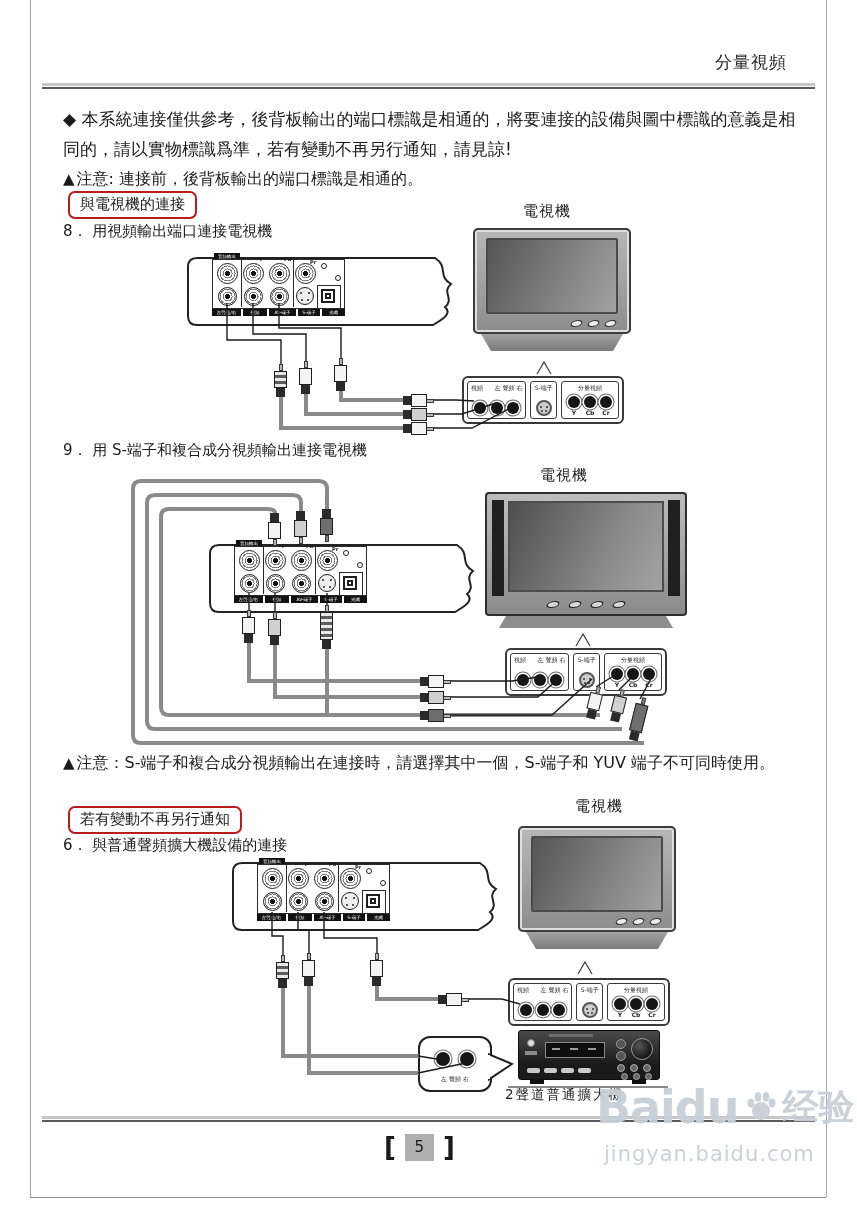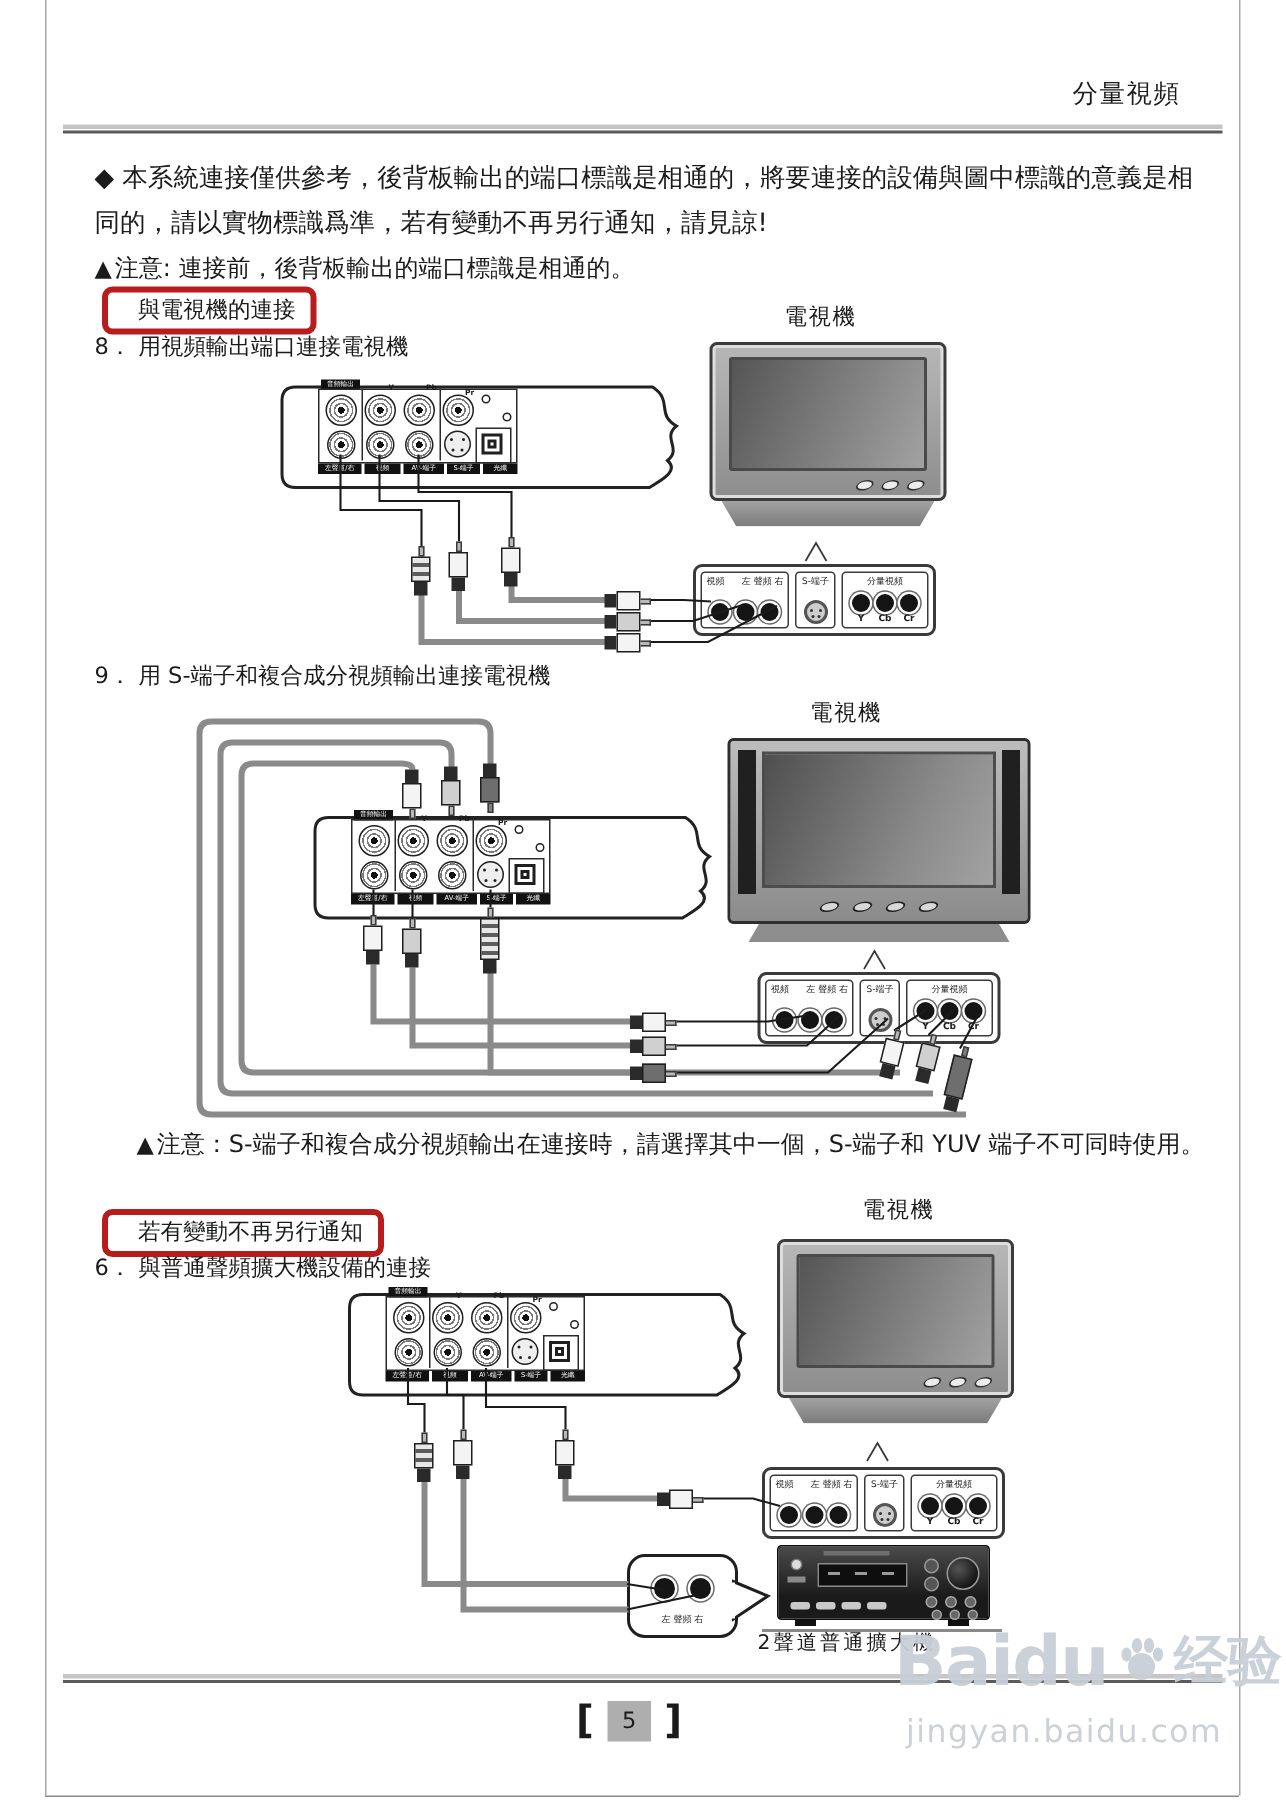--- a/index.html
+++ b/index.html
@@ -11,21 +11,21 @@
   .frame-r{left:826px;top:0;width:0;height:1197px;border-left:1px solid #a8a8a8;}
   .frame-b{left:30px;top:1197px;width:796px;height:0;border-top:1px solid #8a8a8a;}
   
   .hr2{left:42px;width:773px;height:7px;}
   .hr2 .lt{height:3px;background:#c6c6c6;}
   .hr2 .dk{height:2px;background:#5a5a5a;margin-top:1px;}
   .header{top:51px;right:70px;font-size:17px;letter-spacing:1px;}
   .para{left:63px;top:104px;width:740px;font-size:17px;line-height:30px;}
   .note{left:63px;font-size:16px;line-height:26px;}
   .warn-tri{font-size:15px;margin-right:2px;}
-  .secbox{border:4px solid #b91c1c;border-radius:7px;padding:2px 10px 3px 20px;
+  .secbox{border:2px solid #b91c1c;border-radius:7px;padding:2px 10px 3px 10px;
           font-size:15px;display:inline-block;background:#fff;}
   .step{font-size:15px;}
   .tvlabel{font-size:15px;letter-spacing:1px;}
   
   .crt{position:relative;width:158px;height:124px;}
   .crt-body{position:absolute;left:0;top:0;width:158px;height:106px;box-sizing:border-box;
     background:linear-gradient(180deg,#b7b7b7,#8d8d8d);border:2px solid #3c3c3c;border-radius:5px;
     box-shadow:inset 0 0 0 2px #dedede;}
   .crt-screen{position:absolute;left:11px;top:8px;right:11px;bottom:18px;border:2px solid #4a4a4a;
     border-radius:2px;background:linear-gradient(115deg,#555 0%,#787878 45%,#a2a2a2 100%);}
@@ -364,21 +364,21 @@
           </span>
         <span class="cjcol">
             <i class="sj"></i>
             <b>Cr</b>
           </span>
       </div>
     </div>
   </div>
 </div>
 
-<div class="abs note" style="top:750px;width:735px;margin-left:28px;"><span class="warn-tri">▲</span><span>注意：S-端子和複合成分視頻輸出在連接時，請選擇其中一個，S-端子和 YUV 端子不可同時使用。</span></div>
+<div class="abs note" style="top:750px;width:735px;"><span class="warn-tri">▲</span><span>注意：S-端子和複合成分視頻輸出在連接時，請選擇其中一個，S-端子和 YUV 端子不可同時使用。</span></div>
 
 <div class="abs" style="left:68px;top:806px;">
   <span class="secbox">若有變動不再另行通知</span>
 </div>
 <div class="abs step" style="left:63px;top:836px;">6． 與普通聲頻擴大機設備的連接</div>
 
 <div class="abs tvlabel" style="left:575px;top:797px;">電視機</div>
 <div class="abs" style="left:518px;top:826px;">
   <div class="crt">
     <div class="crt-body">

